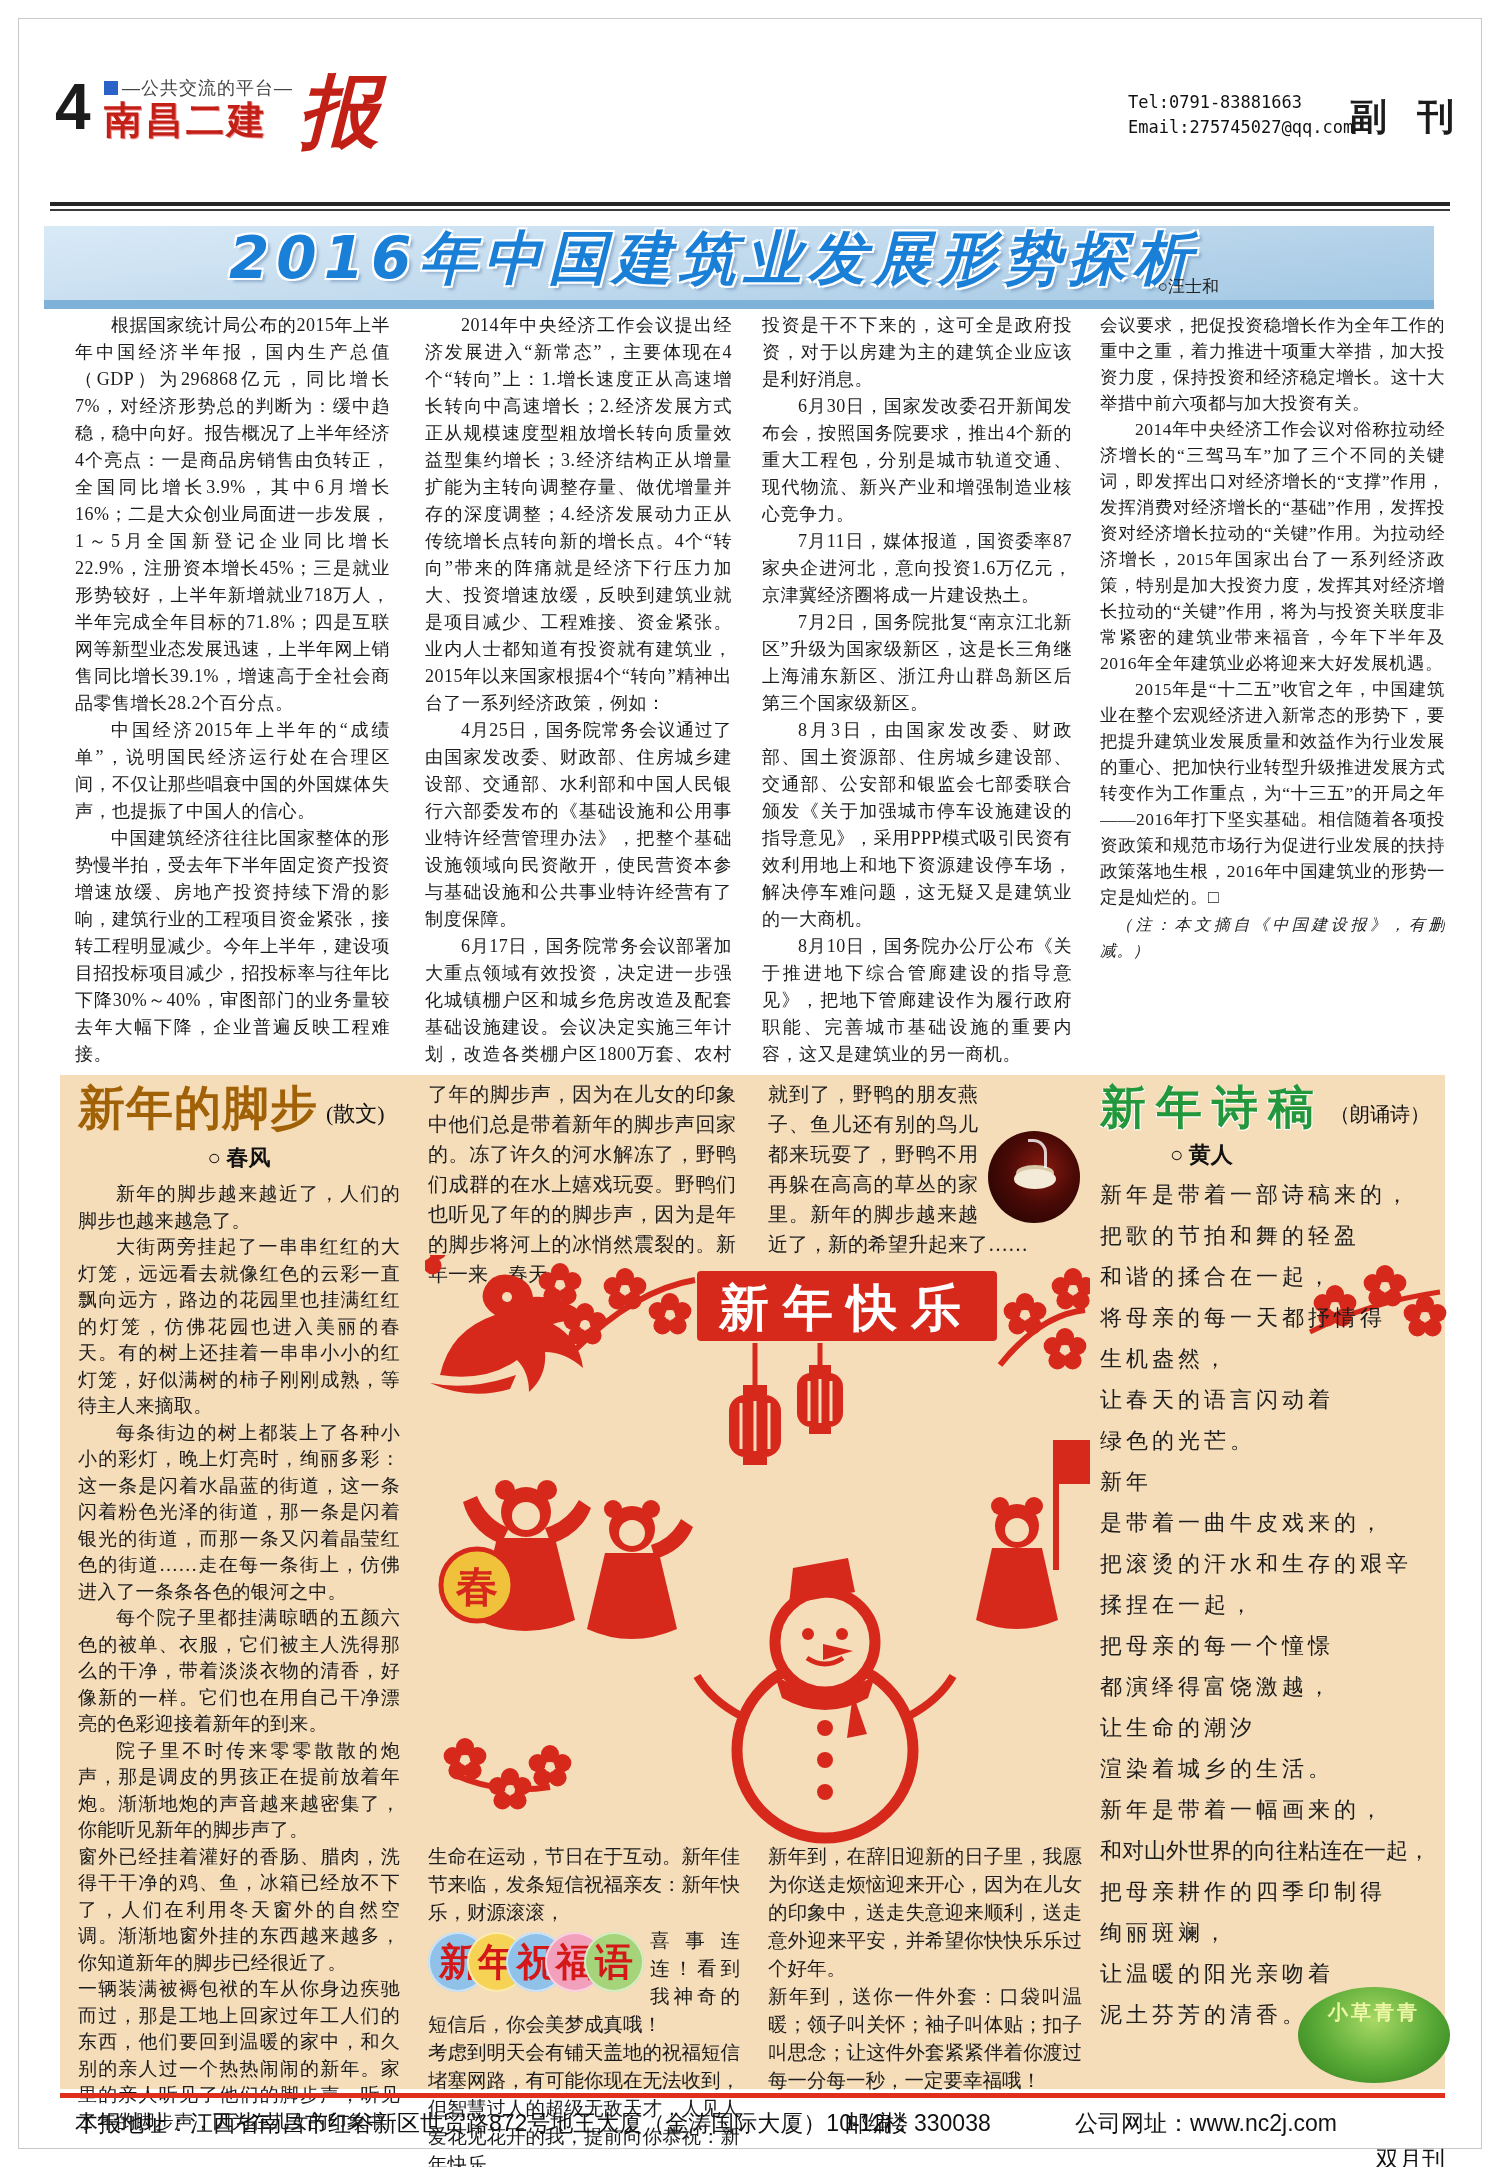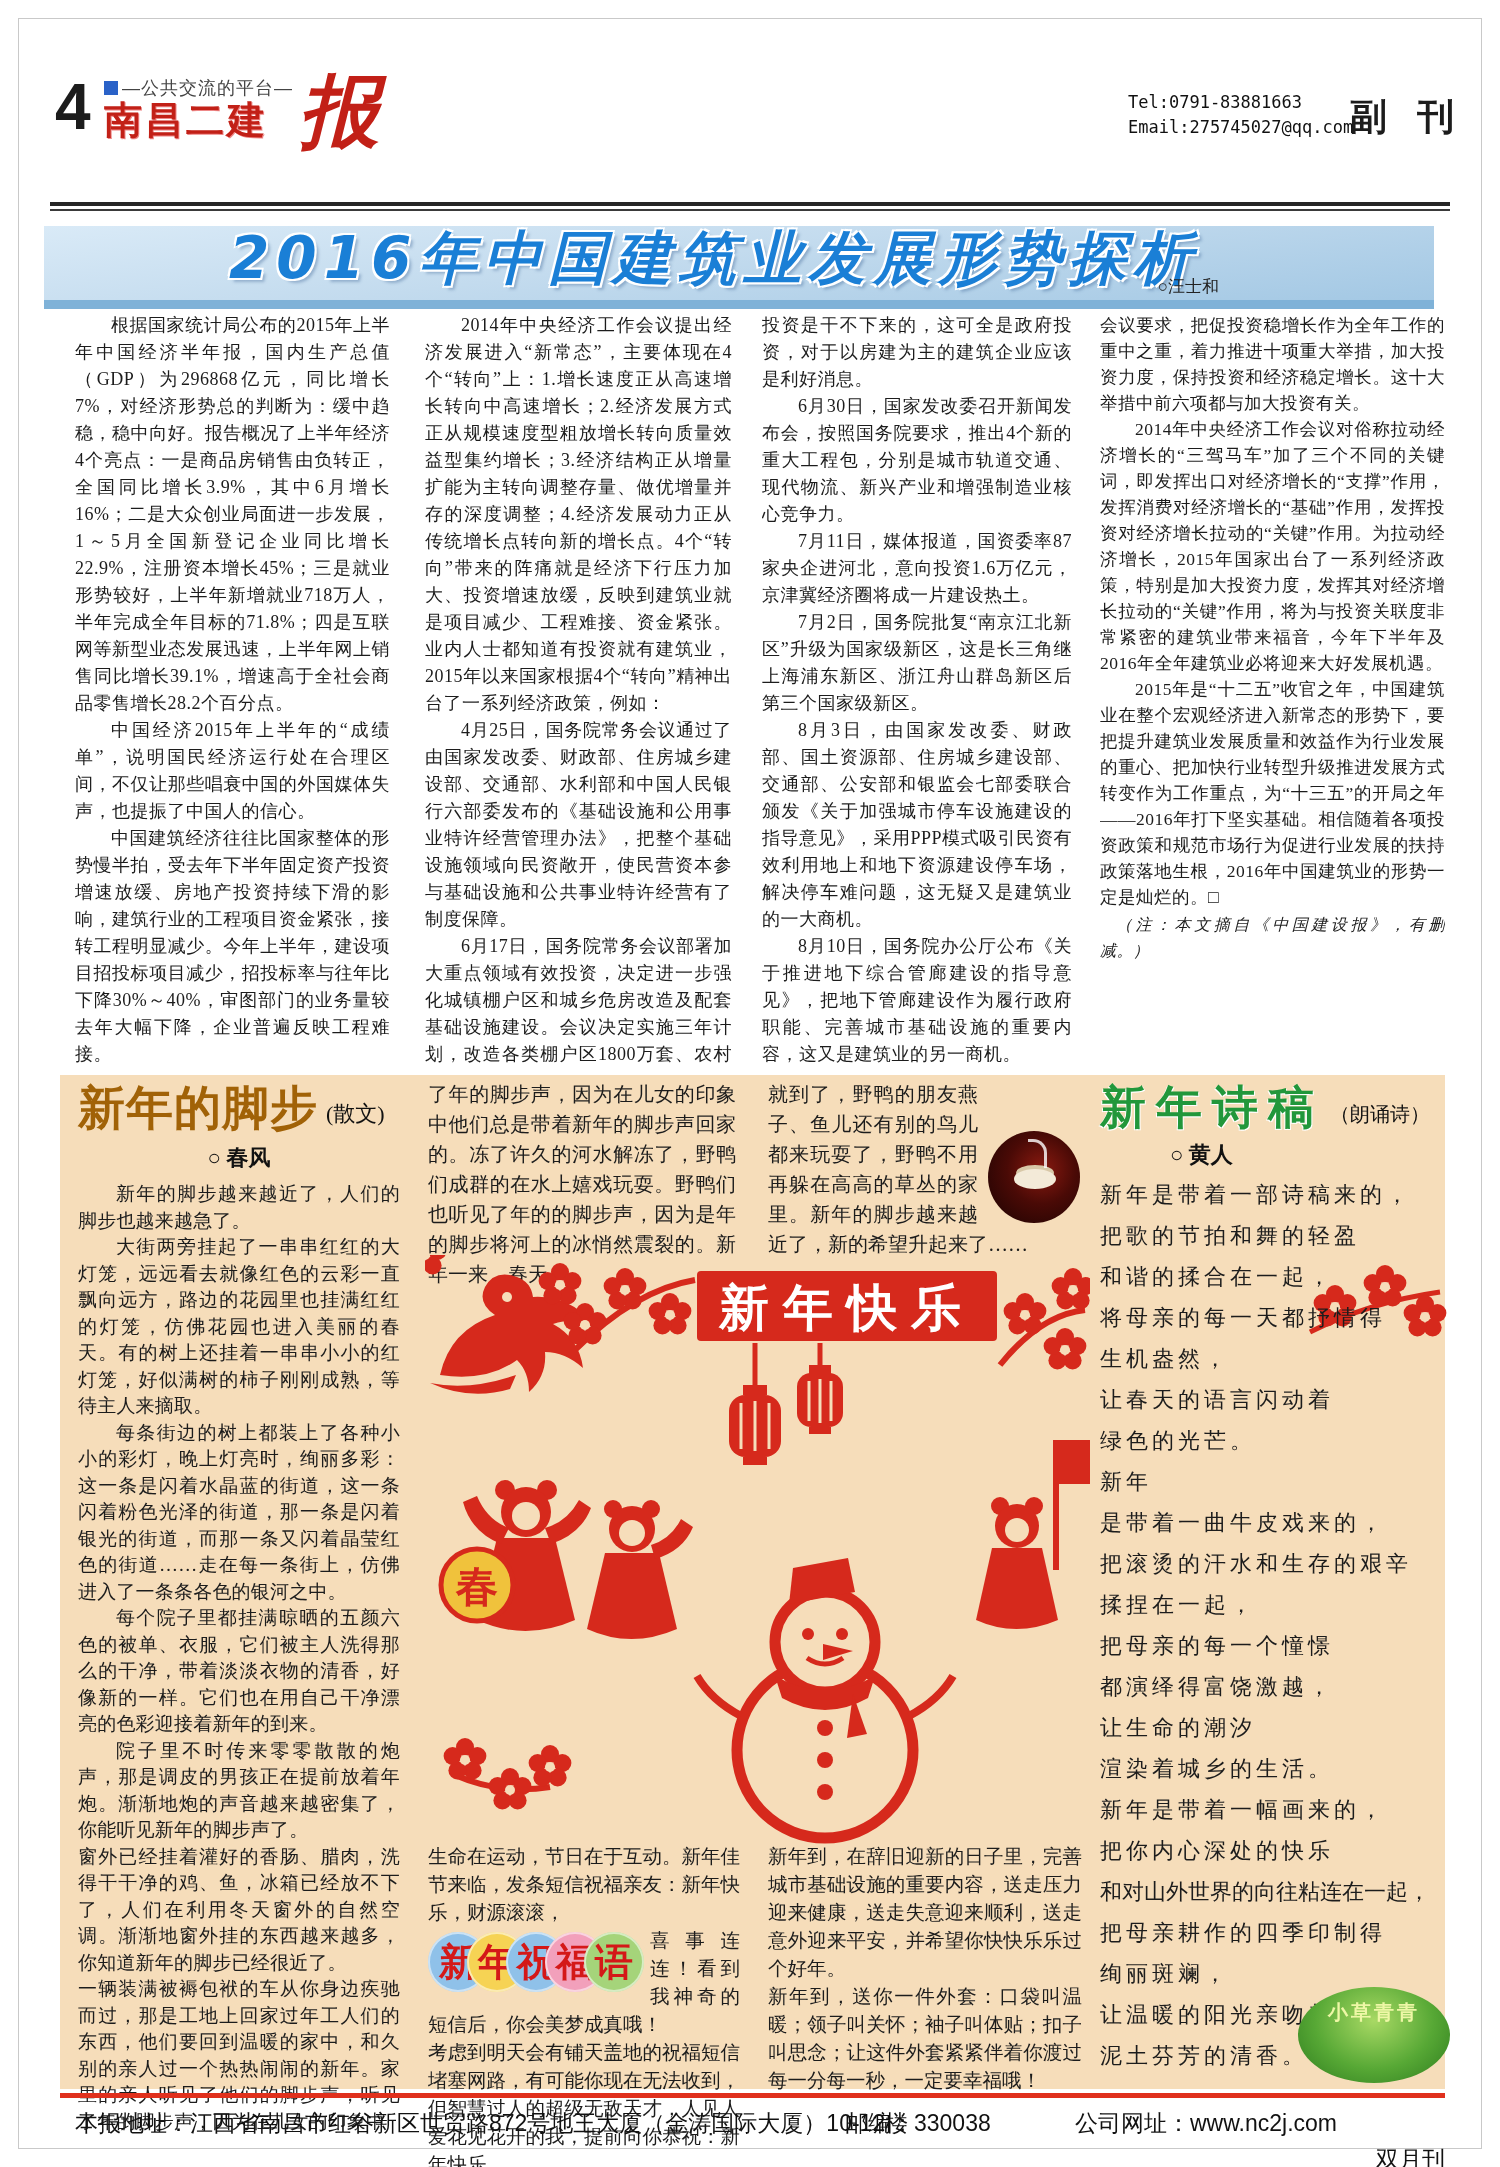--- a/index.html
+++ b/index.html
@@ -350,21 +350,21 @@
       <span class="bc bc1">新</span>
       <span class="bc bc2">年</span>
       <span class="bc bc3">祝</span>
       <span class="bc bc4">福</span>
       <span class="bc bc5">语</span>
     </div>
     <span>喜事连连！看到我神奇的短信后，你会美梦成真哦！</span>
     <p>考虑到明天会有铺天盖地的祝福短信堵塞网路，有可能你现在无法收到，但智慧过人的超级无敌天才，人见人爱花见花开的我，提前向你恭祝：新年快乐</p>
   </div>
   <div class="bless-right">
-    <p>新年到，在辞旧迎新的日子里，完善城市基础设施的重要内容，送走压力迎来健康，送走失意迎来顺利，送走意外迎来平安，并希望你快快乐乐过个好年。</p>
+    <p>新年到，在辞旧迎新的日子里，我愿为你送走烦恼迎来开心，因为在儿女的印象中，送走失意迎来顺利，送走意外迎来平安，并希望你快快乐乐过个好年。</p>
     <p>新年到，送你一件外套：口袋叫温暖；领子叫关怀；袖子叫体贴；扣子叫思念；让这件外套紧紧伴着你渡过每一分每一秒，一定要幸福哦！</p>
   </div>
 
   <div class="poem">
     <div class="poem-title-row">
       <span class="poem-title">新年诗稿</span>
       <span class="poem-genre">（朗诵诗）</span>
     </div>
     <div class="poem-byline">○ 黄人</div>
     <div>
@@ -377,21 +377,20 @@
       <div class="poem-line">绿色的光芒。</div>
       <div class="poem-line">新年</div>
       <div class="poem-line">是带着一曲牛皮戏来的，</div>
       <div class="poem-line">把滚烫的汗水和生存的艰辛</div>
       <div class="poem-line">揉捏在一起，</div>
       <div class="poem-line">把母亲的每一个憧憬</div>
       <div class="poem-line">都演绎得富饶激越，</div>
       <div class="poem-line">让生命的潮汐</div>
       <div class="poem-line">渲染着城乡的生活。</div>
       <div class="poem-line">新年是带着一幅画来的，</div>
-      <div class="poem-line">把你内心深处的快乐</div>
       <div class="poem-line tight">和对山外世界的向往粘连在一起，</div>
       <div class="poem-line">把母亲耕作的四季印制得</div>
       <div class="poem-line">绚丽斑斓，</div>
       <div class="poem-line">让温暖的阳光亲吻着</div>
       <div class="poem-line">泥土芬芳的清香。</div>
     </div>
   </div>
 
   <div class="grass">小草青青</div>
 </div>

